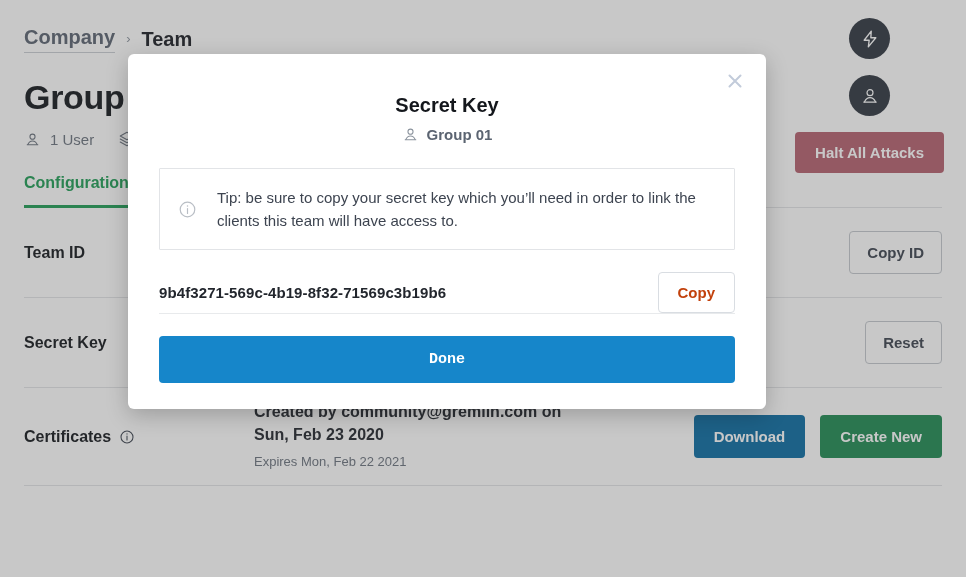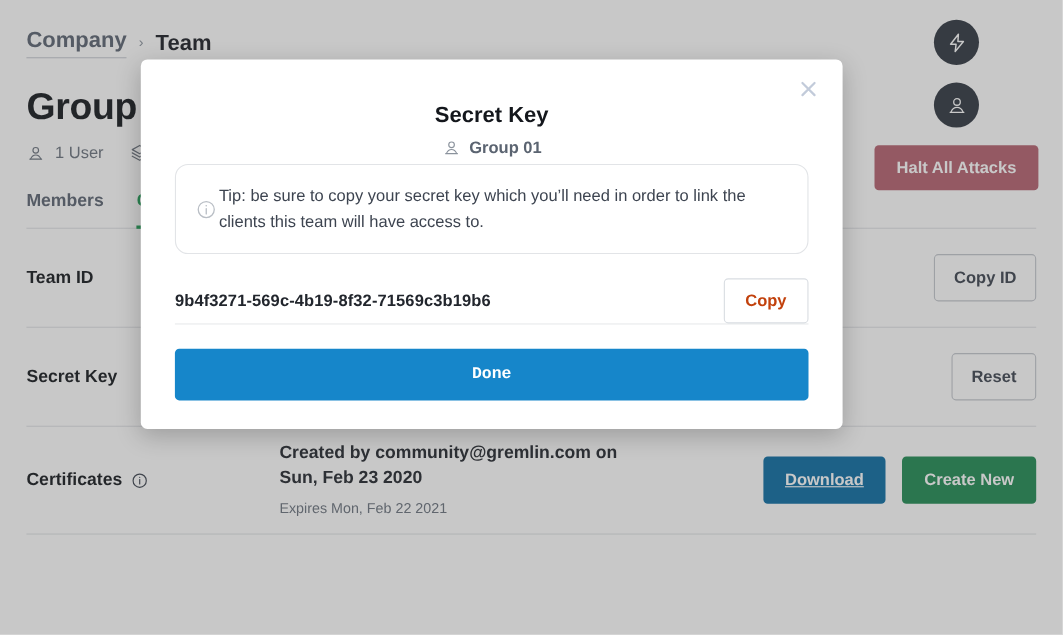--- a/index.html
+++ b/index.html
@@ -189,21 +189,20 @@
   .btn-blue {
     background: #0b6ca3;
     border: none;
     border-radius: 4px;
     color: #ffffff;
     font-family: "Liberation Sans", sans-serif;
     font-size: 15px;
     font-weight: bold;
     padding: 13px 20px;
     cursor: pointer;
-    text-decoration: underline;
   }
   .btn-green {
     background: #1f8a52;
     border: none;
     border-radius: 4px;
     color: #ffffff;
     font-family: "Liberation Sans", sans-serif;
     font-size: 15px;
     font-weight: bold;
     padding: 13px 20px;
@@ -255,26 +254,26 @@
     margin-top: 9px;
     display: flex;
     align-items: center;
     justify-content: center;
     gap: 8px;
     color: #5b6471;
     font-size: 15px;
     font-weight: bold;
   }
   .tip-box {
-    margin-top: 6px;
+    margin-top: 25px;
     border: 1px solid #e2e4e7;
-    border-radius: 12px;
-    display: flex;
-    align-items: center;
-    gap: 2px;
+    border-radius: 1px;
+    display: flex;
+    align-items: center;
+    gap: 20px;
     padding: 17px 18px;
   }
   .tip-text {
     font-size: 15px;
     color: #3d4450;
     line-height: 23px;
   }
   .key-row {
     margin-top: 22px;
     display: flex;
@@ -363,21 +362,20 @@
         <svg width="18" height="18" viewBox="0 0 24 24" fill="none" stroke="#6b737e" stroke-width="1.5" stroke-linejoin="round" stroke-linecap="round">
           <polygon points="12,3 21,8 12,13 3,8"></polygon>
           <polyline points="3,12 12,17 21,12"></polyline>
           <polyline points="3,16 12,21 21,16"></polyline>
         </svg>
       </span>
     </div>
   </div>
 
   <div class="tabs">
-    <div class="tab">Members</div>
     <div class="tab active">Configuration</div>
   </div>
 
   <div class="rows">
 
     <div class="row">
       <div class="row-label">Team ID</div>
       <div class="row-value"></div>
       <div class="row-actions">
         <button class="btn-outline">Copy ID</button>

